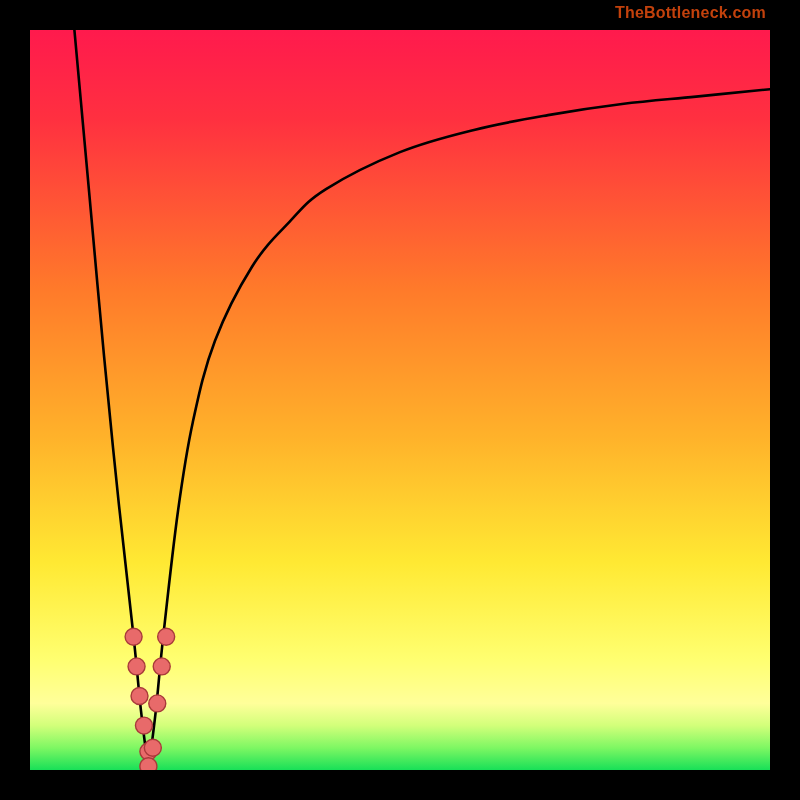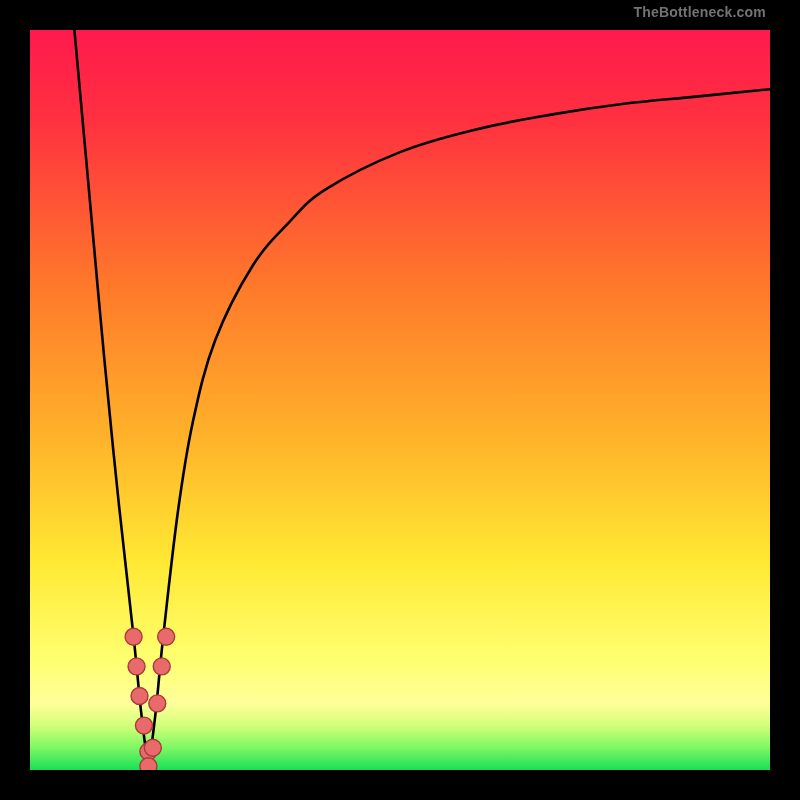--- a/index.html
+++ b/index.html
@@ -30,23 +30,23 @@
   }
   svg.curves {
     position: absolute;
     inset: 0;
   }
   .watermark {
     position: absolute;
     top: 4px;
     right: 34px;
     font-family: Arial, Helvetica, sans-serif;
-    font-size: 14px;
+    font-size: 16px;
     font-weight: 600;
-    color: #737373;
+    color: #c2410c;
     letter-spacing: 0.2px;
   }
 </style>
 </head>
 <body>
 
 <div class="frame">
   <div class="watermark">TheBottleneck.com</div>
 
   <div class="plot">

